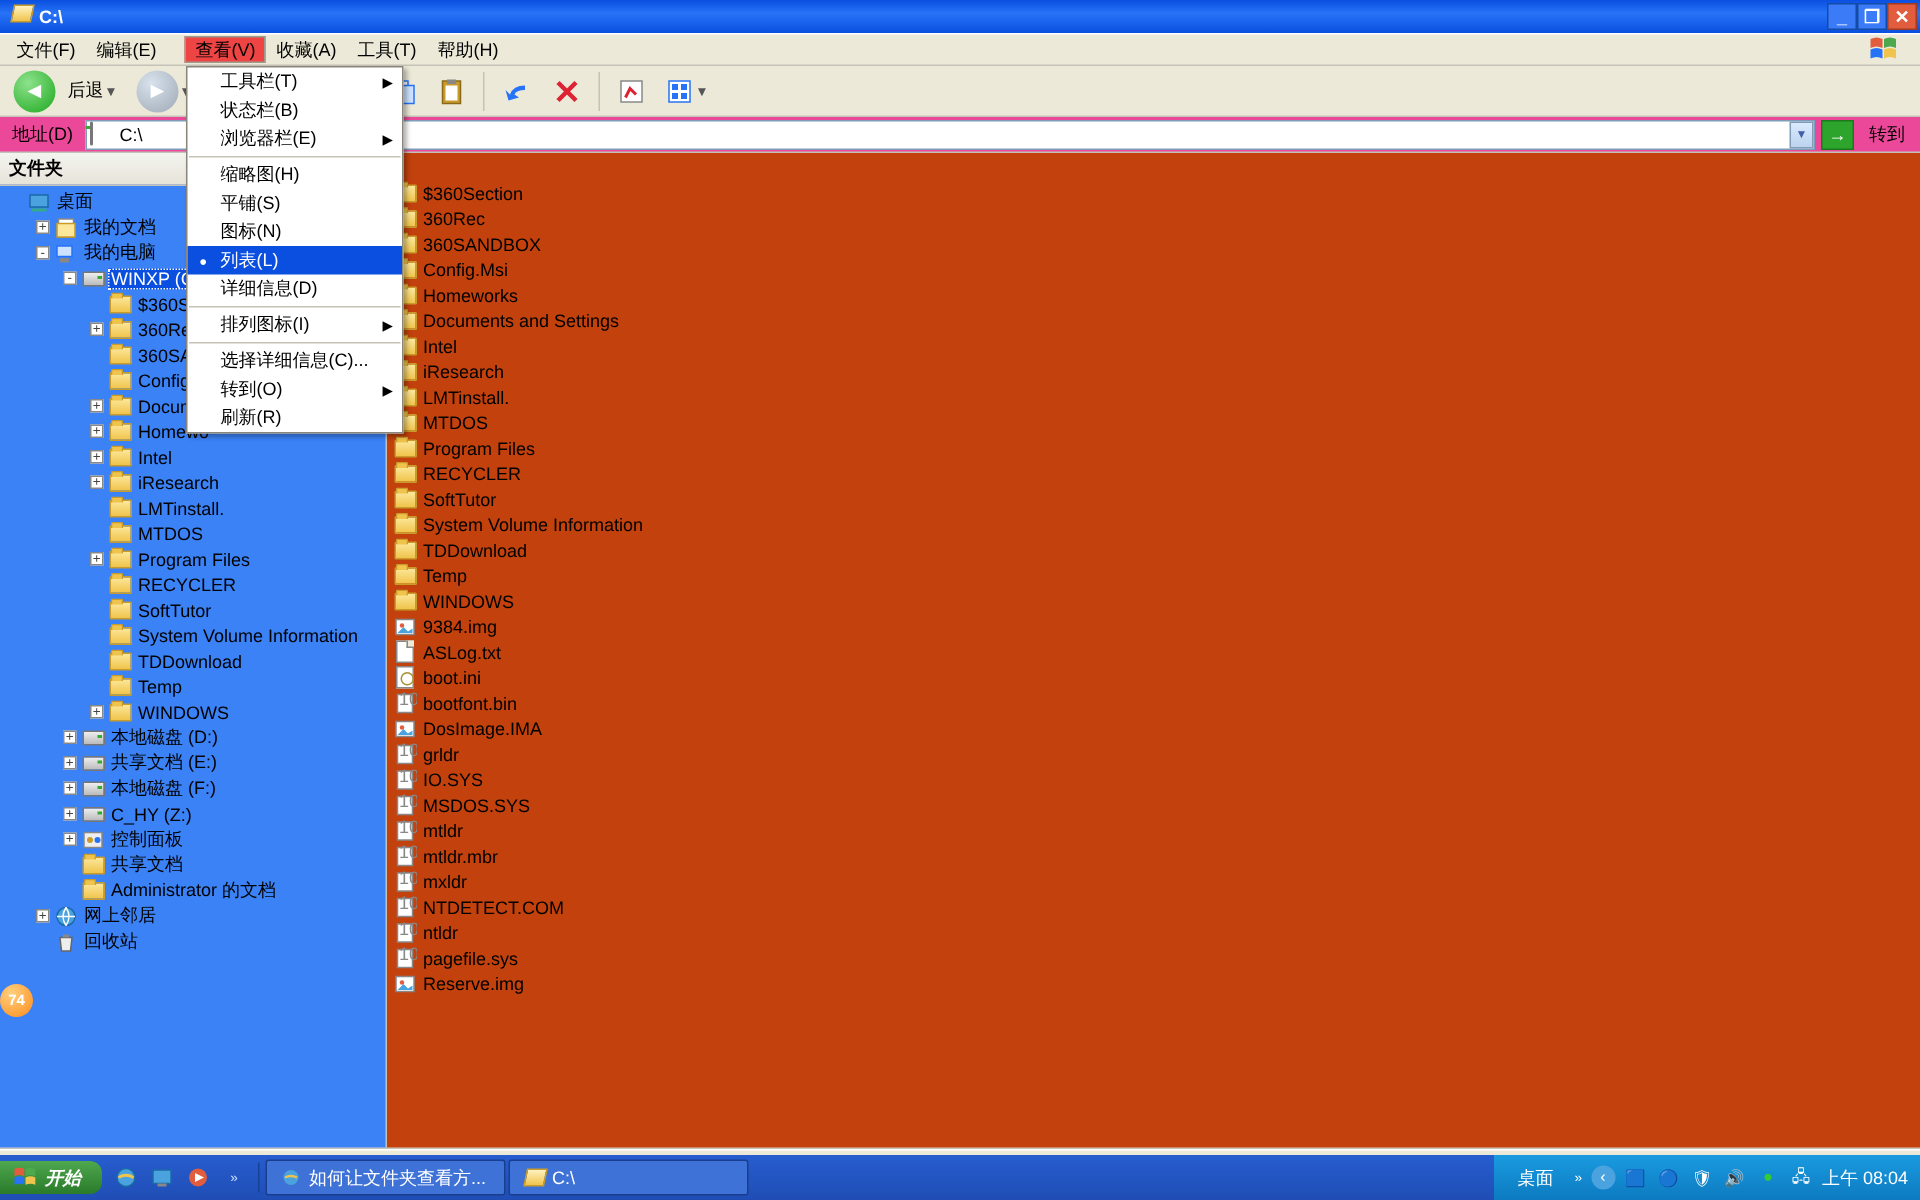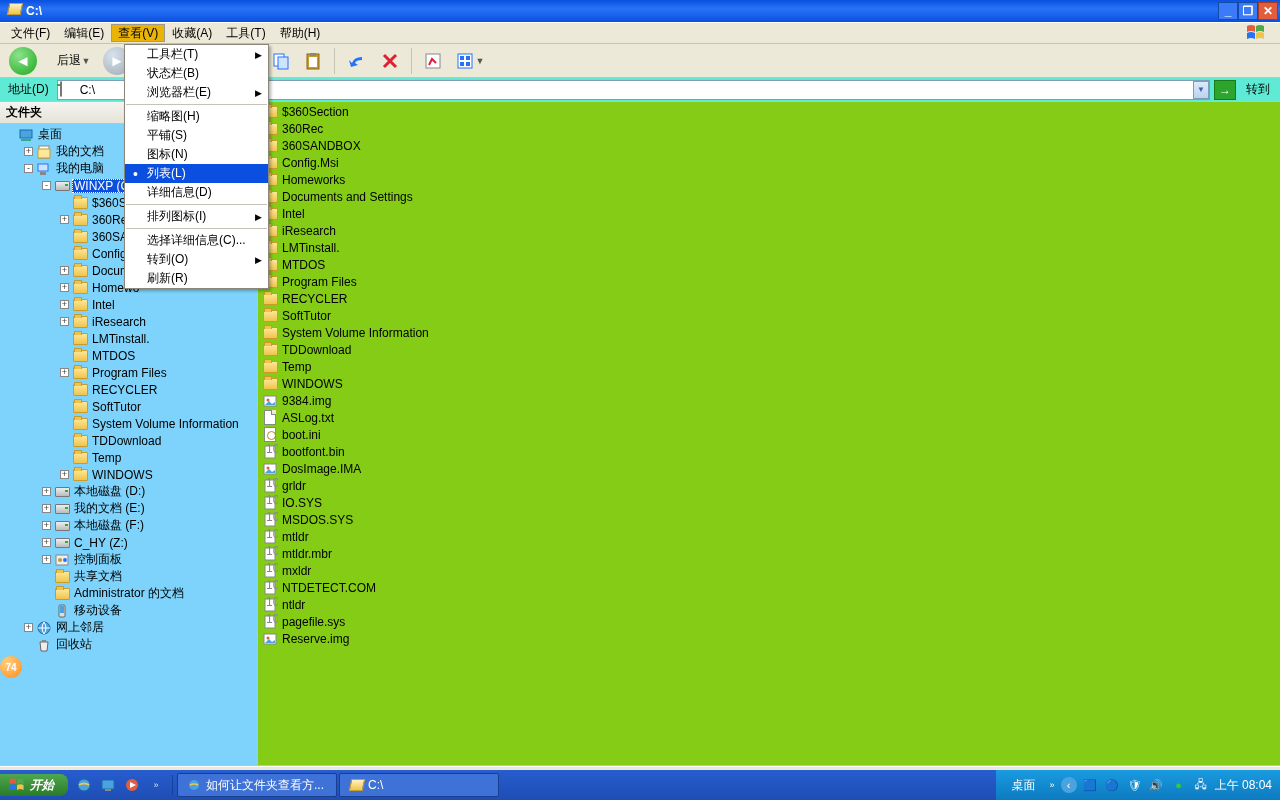--- a/index.html
+++ b/index.html
@@ -9,54 +9,54 @@
 .titlebar { height:22px; background:linear-gradient(#0a4fe0,#2773f7 40%,#0a4fe0); display:flex; align-items:center; color:#fff; padding:0 2px; }
 .titlebar .ico { width:16px; height:16px; margin:0 4px; display:inline-flex; }
 .titlebar .title { flex:1; font-weight:bold; }
 .winbtns { display:flex; gap:0; }
 .winbtn { width:20px; height:18px; background:#3b7bf7; border:1px solid #124ca8; display:flex; align-items:center; justify-content:center; color:#fff; font-weight:bold; }
 .winbtn.close { background:#e25d3e; border-color:#a03a20; }
 
 
 .menubar { height:22px; background:#ece9d8; border-top:1px solid #fff; border-bottom:1px solid #c5c2b8; display:flex; align-items:center; padding:0 4px; }
 .menubar .item { padding:2px 7px; cursor:default; }
-.menubar .item.open { background:#eab308; border:1px solid #9e9a8e; padding:1px 6px; }
+.menubar .item.open { background:#ef4444; border:1px solid #9e9a8e; padding:1px 6px;margin-left:12px; }
 .menubar .logo { margin-left:auto; width:40px; height:20px; display:flex; align-items:center; justify-content:center; }
 
 
 .toolbar { height:34px; background:#ece9d8; border-bottom:1px solid #c5c2b8; display:flex; align-items:center; padding:0 4px; gap:2px; }
 .tbtn { height:28px; min-width:28px; display:flex; align-items:center; justify-content:center; padding:0 4px; border:1px solid transparent; border-radius:3px; }
 .navcircle { width:28px; height:28px; border-radius:50%; display:flex; align-items:center; justify-content:center; color:#fff; font-size:15px; font-weight:bold;}
 .navcircle.back { background:radial-gradient(circle at 35% 30%,#8de28c,#1ea81e);}
 .navcircle.fwd { background:radial-gradient(circle at 35% 30%,#d7e2ec,#9ea9b6);}
 .tsep { width:1px; height:26px; background:#c5c2b8; margin:0 4px; }
 .tdrop { width:10px; text-align:center; color:#555; font-size:9px;}
 
 
-.addrbar { height:24px; background:#5eead4; border-bottom:1px solid #c5c2b8; display:flex; align-items:center; padding:0 4px; gap:4px;}
+.addrbar { height:24px; background:#ec4899; border-bottom:1px solid #c5c2b8; display:flex; align-items:center; padding:0 4px; gap:4px;}
 .addrbar .label { padding:0 4px; }
 .addrbar .combo { flex:1; height:20px; background:#fff; border:1px solid #7f9db9; display:flex; align-items:center; padding:0 2px; position:relative;}
 .addrbar .combo .ico { width:16px; height:16px; margin-right:4px;}
 .addrbar .combo .cbtn{ width:16px; height:18px; background:linear-gradient(#dbeafe,#bcd2ee); border:1px solid #7f9db9; position:absolute; right:0; display:flex;align-items:center;justify-content:center;font-size:8px;color:#4260a8;}
 .gobtn { width:22px; height:20px; background:#2da52d; border:1px solid #1a7a1a; display:flex; align-items:center; justify-content:center; color:#fff; font-weight:bold;}
 .golbl { padding:0 6px; }
 
 
 .workspace { height:664px; display:flex; border-bottom:1px solid #c5c2b8;}
 .sidehead { height:22px; background:linear-gradient(#f4f4f0,#e6e3d8); border-bottom:1px solid #c5c2b8; display:flex; align-items:center; padding:0 6px; font-weight:bold;}
 .sidehead .x { margin-left:auto; color:#666;}
-.sidebar { width:258px; background:#7dd3fc; border-right:1px solid #c5c2b8; display:flex; flex-direction:column;}
+.sidebar { width:258px; background:#3b82f6; border-right:1px solid #c5c2b8; display:flex; flex-direction:column;}
 .tree { flex:1; overflow:auto; padding:2px 0 2px 2px;}
 .tree .node { display:flex; align-items:center; height:17px; white-space:nowrap;}
 .tree .pm { width:9px; height:9px; border:1px solid #888; font-size:9px; line-height:7px; text-align:center; color:#444; margin-right:3px; background:#fff;}
 .tree .pm.blank { border:none; background:transparent;}
 .tree .ic { width:16px; height:16px; margin-right:2px; display:inline-flex; align-items:center; justify-content:center; font-size:12px;}
 .tree .lbl { padding:0 2px;}
 .tree .lbl.sel { background:#0a4fe0; color:#fff; outline:1px dotted #fff; outline-offset:-1px;}
-.filepane { flex:1; background:#84cc16; overflow:auto; padding:1px 4px;}
+.filepane { flex:1; background:#c2410c; overflow:auto; padding:18px 4px;}
 .filepane .fi { display:flex; align-items:center; height:17px; gap:4px;}
 .filepane .fi .ic { width:16px; height:16px; display:inline-flex; align-items:center; justify-content:center;}
 
 
 .statusbar { height:20px; background:#ece9d8; display:flex; align-items:center; padding:0 6px; border-top:1px solid #fff;}
 
 
 .taskbar { position:absolute; bottom:0; left:0; right:0; height:30px; background:linear-gradient(#275dcf,#1f4db4); display:flex; align-items:center; color:#fff;}
 .startbtn { height:22px; padding:0 14px 0 8px; background:linear-gradient(#4ea84e,#2a7a2a); display:flex; align-items:center; gap:4px; font-weight:bold; border-radius:0 8px 8px 0; font-style:italic;}
 .ql { display:flex; align-items:center; gap:4px; padding:0 6px; border-right:1px solid #134296;}
@@ -110,21 +110,21 @@
         <path d="M11 2 Q15 0 19 2 L19 8 Q15 6 11 8 Z" fill="#4ea84e"></path>
         <path d="M2 9 Q6 7 10 9 L10 15 Q6 13 2 15 Z" fill="#2773f7"></path>
         <path d="M11 9 Q15 7 19 9 L19 15 Q15 13 11 15 Z" fill="#f0c44c"></path>
       </svg>
   </span>
 </div>
 
 <div class="toolbar">
   <div class="tbtn">
       <span class="navcircle back">◄</span>
-      <span style="margin-left:20px">后退</span>
+      <span style="margin-left:8px">后退</span>
       <span class="tdrop">▼</span>
     </div>
   <div class="tbtn">
       <span class="navcircle fwd">►</span>
       <span class="tdrop">▼</span>
     </div>
   <div class="tbtn">
       <svg width="22" height="22">
         <path d="M4 14 L4 8 L11 8 L11 4 L20 10 L11 16 L11 12 L4 12" fill="none"></path>
       </svg>
@@ -363,21 +363,21 @@
           <span class="ic">
             <span class="drive-ic"></span>
           </span>
           <span class="lbl">本地磁盘 (D:)</span>
         </div>
         <div class="node" style="padding-left: 40px;">
           <span class="pm">+</span>
           <span class="ic">
             <span class="drive-ic"></span>
           </span>
-          <span class="lbl">我的文档 (E:)</span>
+          <span class="lbl">共享文档 (E:)</span>
         </div>
         <div class="node" style="padding-left: 40px;">
           <span class="pm">+</span>
           <span class="ic">
             <span class="drive-ic"></span>
           </span>
           <span class="lbl">本地磁盘 (F:)</span>
         </div>
         <div class="node" style="padding-left: 40px;">
           <span class="pm">+</span>
@@ -403,30 +403,20 @@
             <span class="folder-ic"></span>
           </span>
           <span class="lbl">共享文档</span>
         </div>
         <div class="node" style="padding-left: 40px;">
           <span class="pm blank"> </span>
           <span class="ic">
             <span class="folder-ic"></span>
           </span>
           <span class="lbl">Administrator 的文档</span>
-        </div>
-        <div class="node" style="padding-left: 40px;">
-          <span class="pm blank"> </span>
-          <span class="ic">
-            <svg width="16" height="16">
-              <rect x="5" y="2" width="6" height="12" rx="1" fill="#ddd" stroke="#666"></rect>
-              <rect x="6" y="3" width="4" height="7" fill="#4aa3df"></rect>
-            </svg>
-          </span>
-          <span class="lbl">移动设备</span>
         </div>
         <div class="node" style="padding-left: 22px;">
           <span class="pm">+</span>
           <span class="ic">
             <svg width="16" height="16">
               <circle cx="8" cy="8" r="6" fill="#4aa3df" stroke="#1a6aa8"></circle>
               <path d="M2 8 L14 8 M8 2 Q4 8 8 14 M8 2 Q12 8 8 14" stroke="#fff" fill="none"></path>
             </svg>
           </span>
           <span class="lbl">网上邻居</span>

